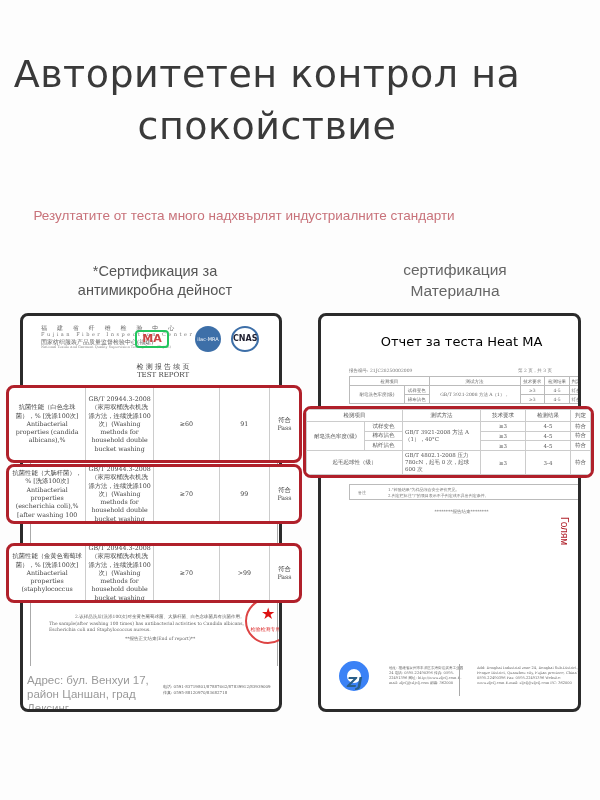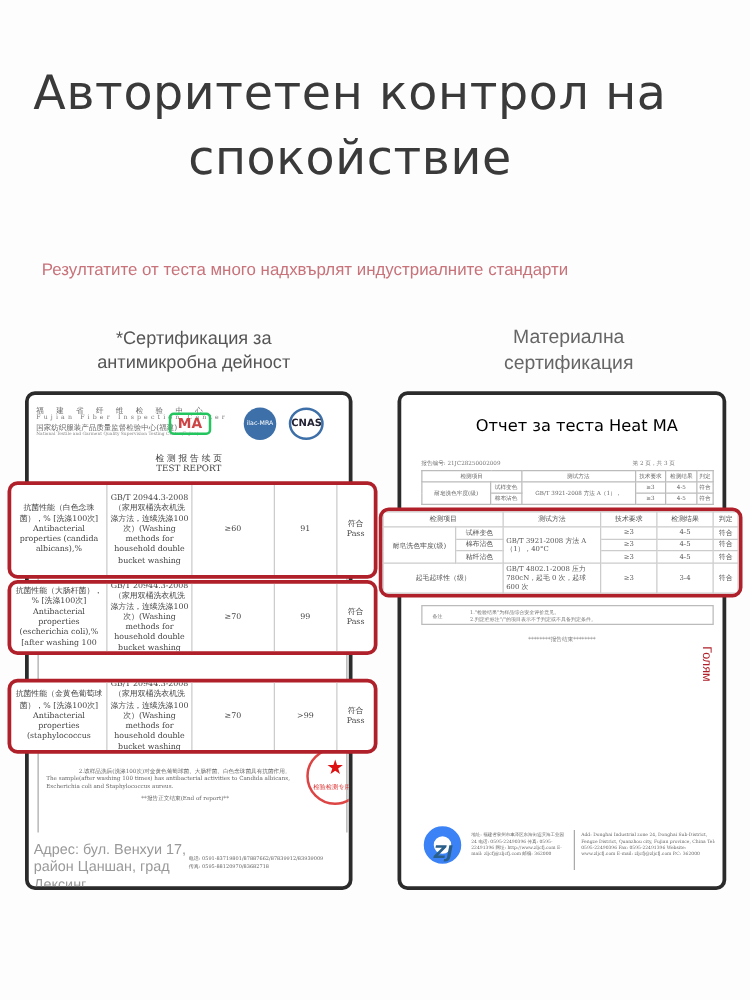--- a/index.html
+++ b/index.html
@@ -1,33 +1,33 @@
 <!DOCTYPE html>
 <html><head>
 <meta charset="utf-8">
 <style>
   * { box-sizing: border-box; margin: 0; padding: 0; }
   html, body { width: 600px; height: 800px; background: #fdfdfd; overflow: hidden; }
   body { position: relative; font-family: "DejaVu Sans", sans-serif; color: #333; }
 
-  .headline { position: absolute; left: 14px; top: 48px; width: 532px; text-align: center;
+  .headline { position: absolute; left: 1px; top: 48px; width: 532px; text-align: center;
     font-family: "DejaVu Sans", sans-serif; font-size: 38px; line-height: 52px; color: #3a3a3a; font-weight: 400; letter-spacing: 0.5px; }
   .subline { position: absolute; left: 0; top: 208px; width: 488px; text-align: center;
     font-family: "Liberation Sans", sans-serif; font-size: 13.5px; color: #c8727a; }
 
   .caption { position: absolute; text-align: center; font-family: "Liberation Sans", sans-serif;
     font-size: 14.5px; line-height: 19px; color: #555; }
   .caption.left { left: 55px; top: 262px; width: 200px; }
   .caption.right { left: 350px; top: 259px; width: 210px; font-size: 15.5px; line-height: 21px; color: #666; }
 
   .doc { position: absolute; background: #fff; border: 3px solid #2b2b2b; border-radius: 8px; overflow: hidden; }
   .doc.left { left: 20px; top: 313px; width: 262px; height: 399px; }
   .doc.right { left: 318px; top: 313px; width: 263px; height: 399px; }
 
-  .mini { font-family: "DejaVu Serif", serif; color: #555; }
+  .mini { font-family: "DejaVu Serif", serif; color: #555; margin-left: 12px; }
 
   
   .lh-cn { position: absolute; left: 6px; top: 8px; font-size: 6px; color: #666; letter-spacing: 4px; }
   .lh-en { position: absolute; left: 6px; top: 15px; font-size: 5px; color: #777; letter-spacing: 2.5px; }
   .lh-cn2 { position: absolute; left: 6px; top: 22px; font-size: 6px; color: #666; }
   .lh-cn3 { position: absolute; left: 6px; top: 29px; font-size: 3.5px; color: #888; }
   .logo-ma { position: absolute; left: 112px; top: 14px; width: 34px; height: 18px; border: 2px solid #22c55e; border-radius: 4px;
     color: #c44; font-weight: bold; font-size: 11px; text-align: center; line-height: 14px; font-family: "DejaVu Sans", sans-serif; }
   .logo-circle { position: absolute; top: 10px; width: 26px; height: 26px; border-radius: 50%; background: #3d6fa8; color: #fff;
     font-size: 5px; text-align: center; line-height: 26px; font-family: "DejaVu Sans", sans-serif; }
@@ -83,22 +83,22 @@
   <div>Авторитетен контрол на</div>
   <div>спокойствие</div>
 </div>
 <div class="subline">Резултатите от теста много надхвърлят индустриалните стандарти</div>
 
 <div class="caption left">
   <div>*Сертификация за</div>
   <div>антимикробна дейност</div>
 </div>
 <div class="caption right">
+  <div>сертификация</div>
   <div>Материална</div>
-  <div>сертификация</div>
 </div>
 
 <div class="doc left">
   <div class="lh-cn mini">福 建 省 纤 维 检 验 中 心</div>
   <div class="lh-en mini">Fujian Fiber Inspection Center</div>
   <div class="lh-cn2 mini">国家纺织服装产品质量监督检验中心(福建)</div>
   <div class="lh-cn3 mini">National Textile and Garment Quality Supervision Testing Center(Fujian)</div>
   <div class="logo-ma">MA</div>
   <div class="logo-circle" style="left:172px;">ilac-MRA</div>
   <div class="logo-cnas">CNAS</div>

